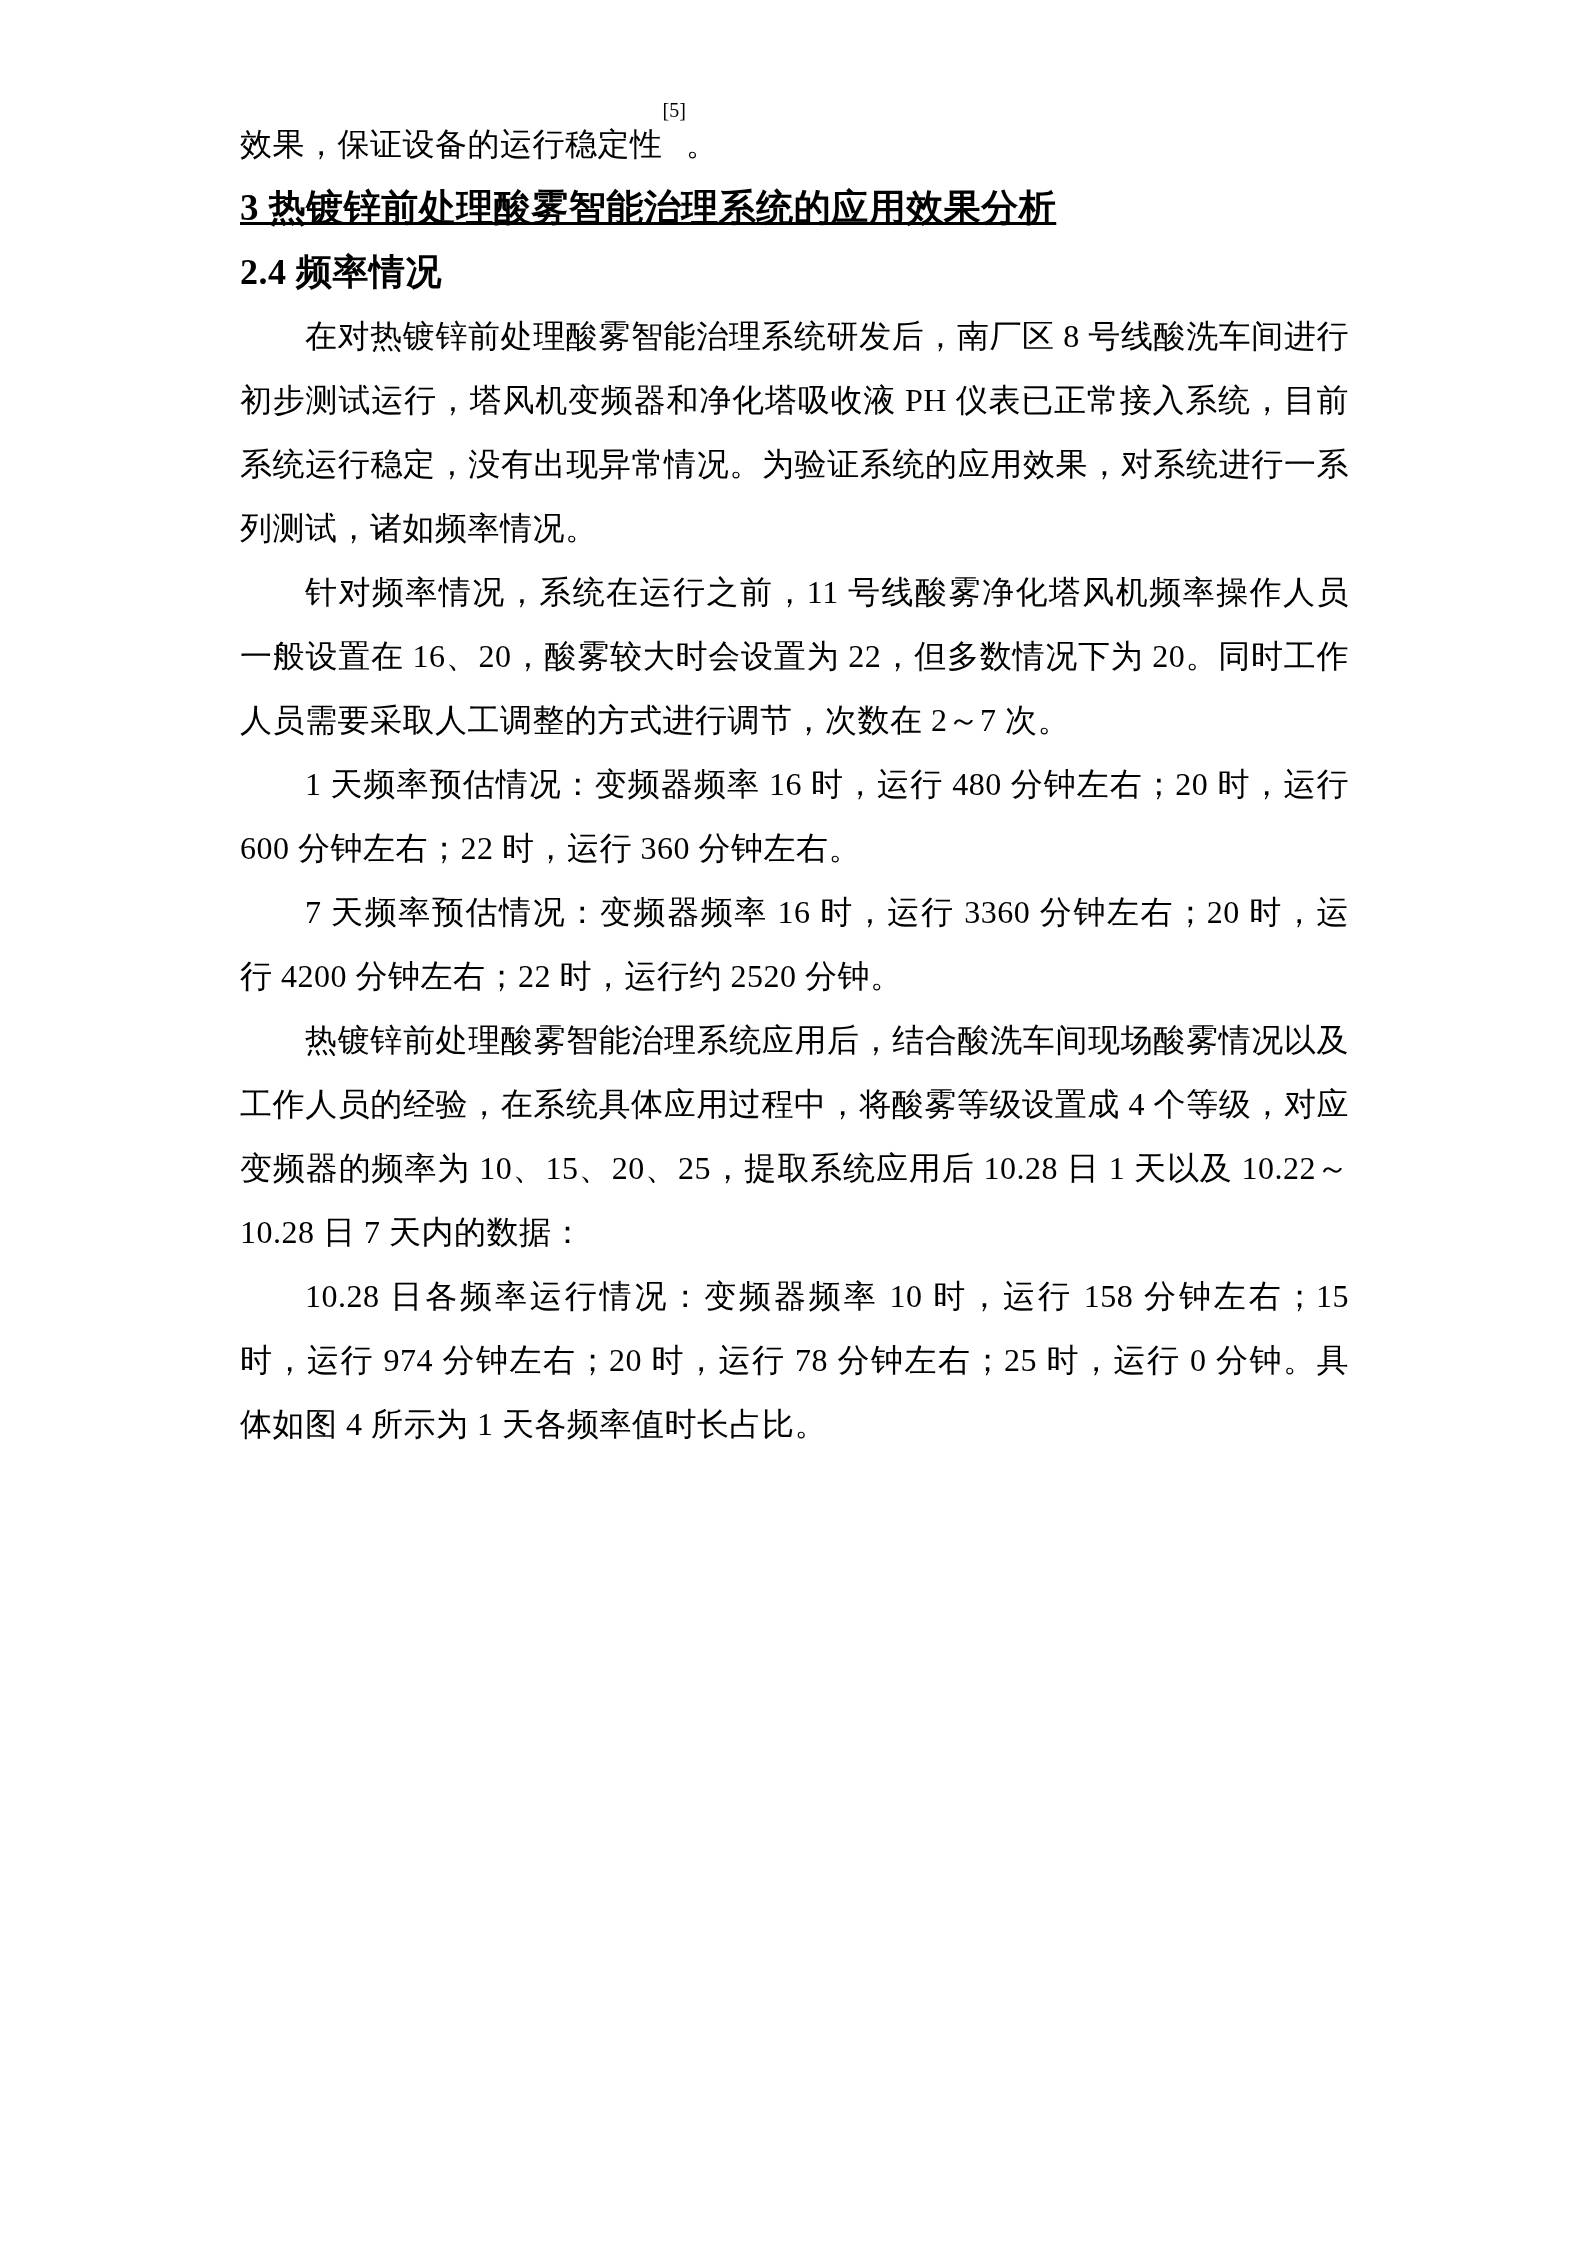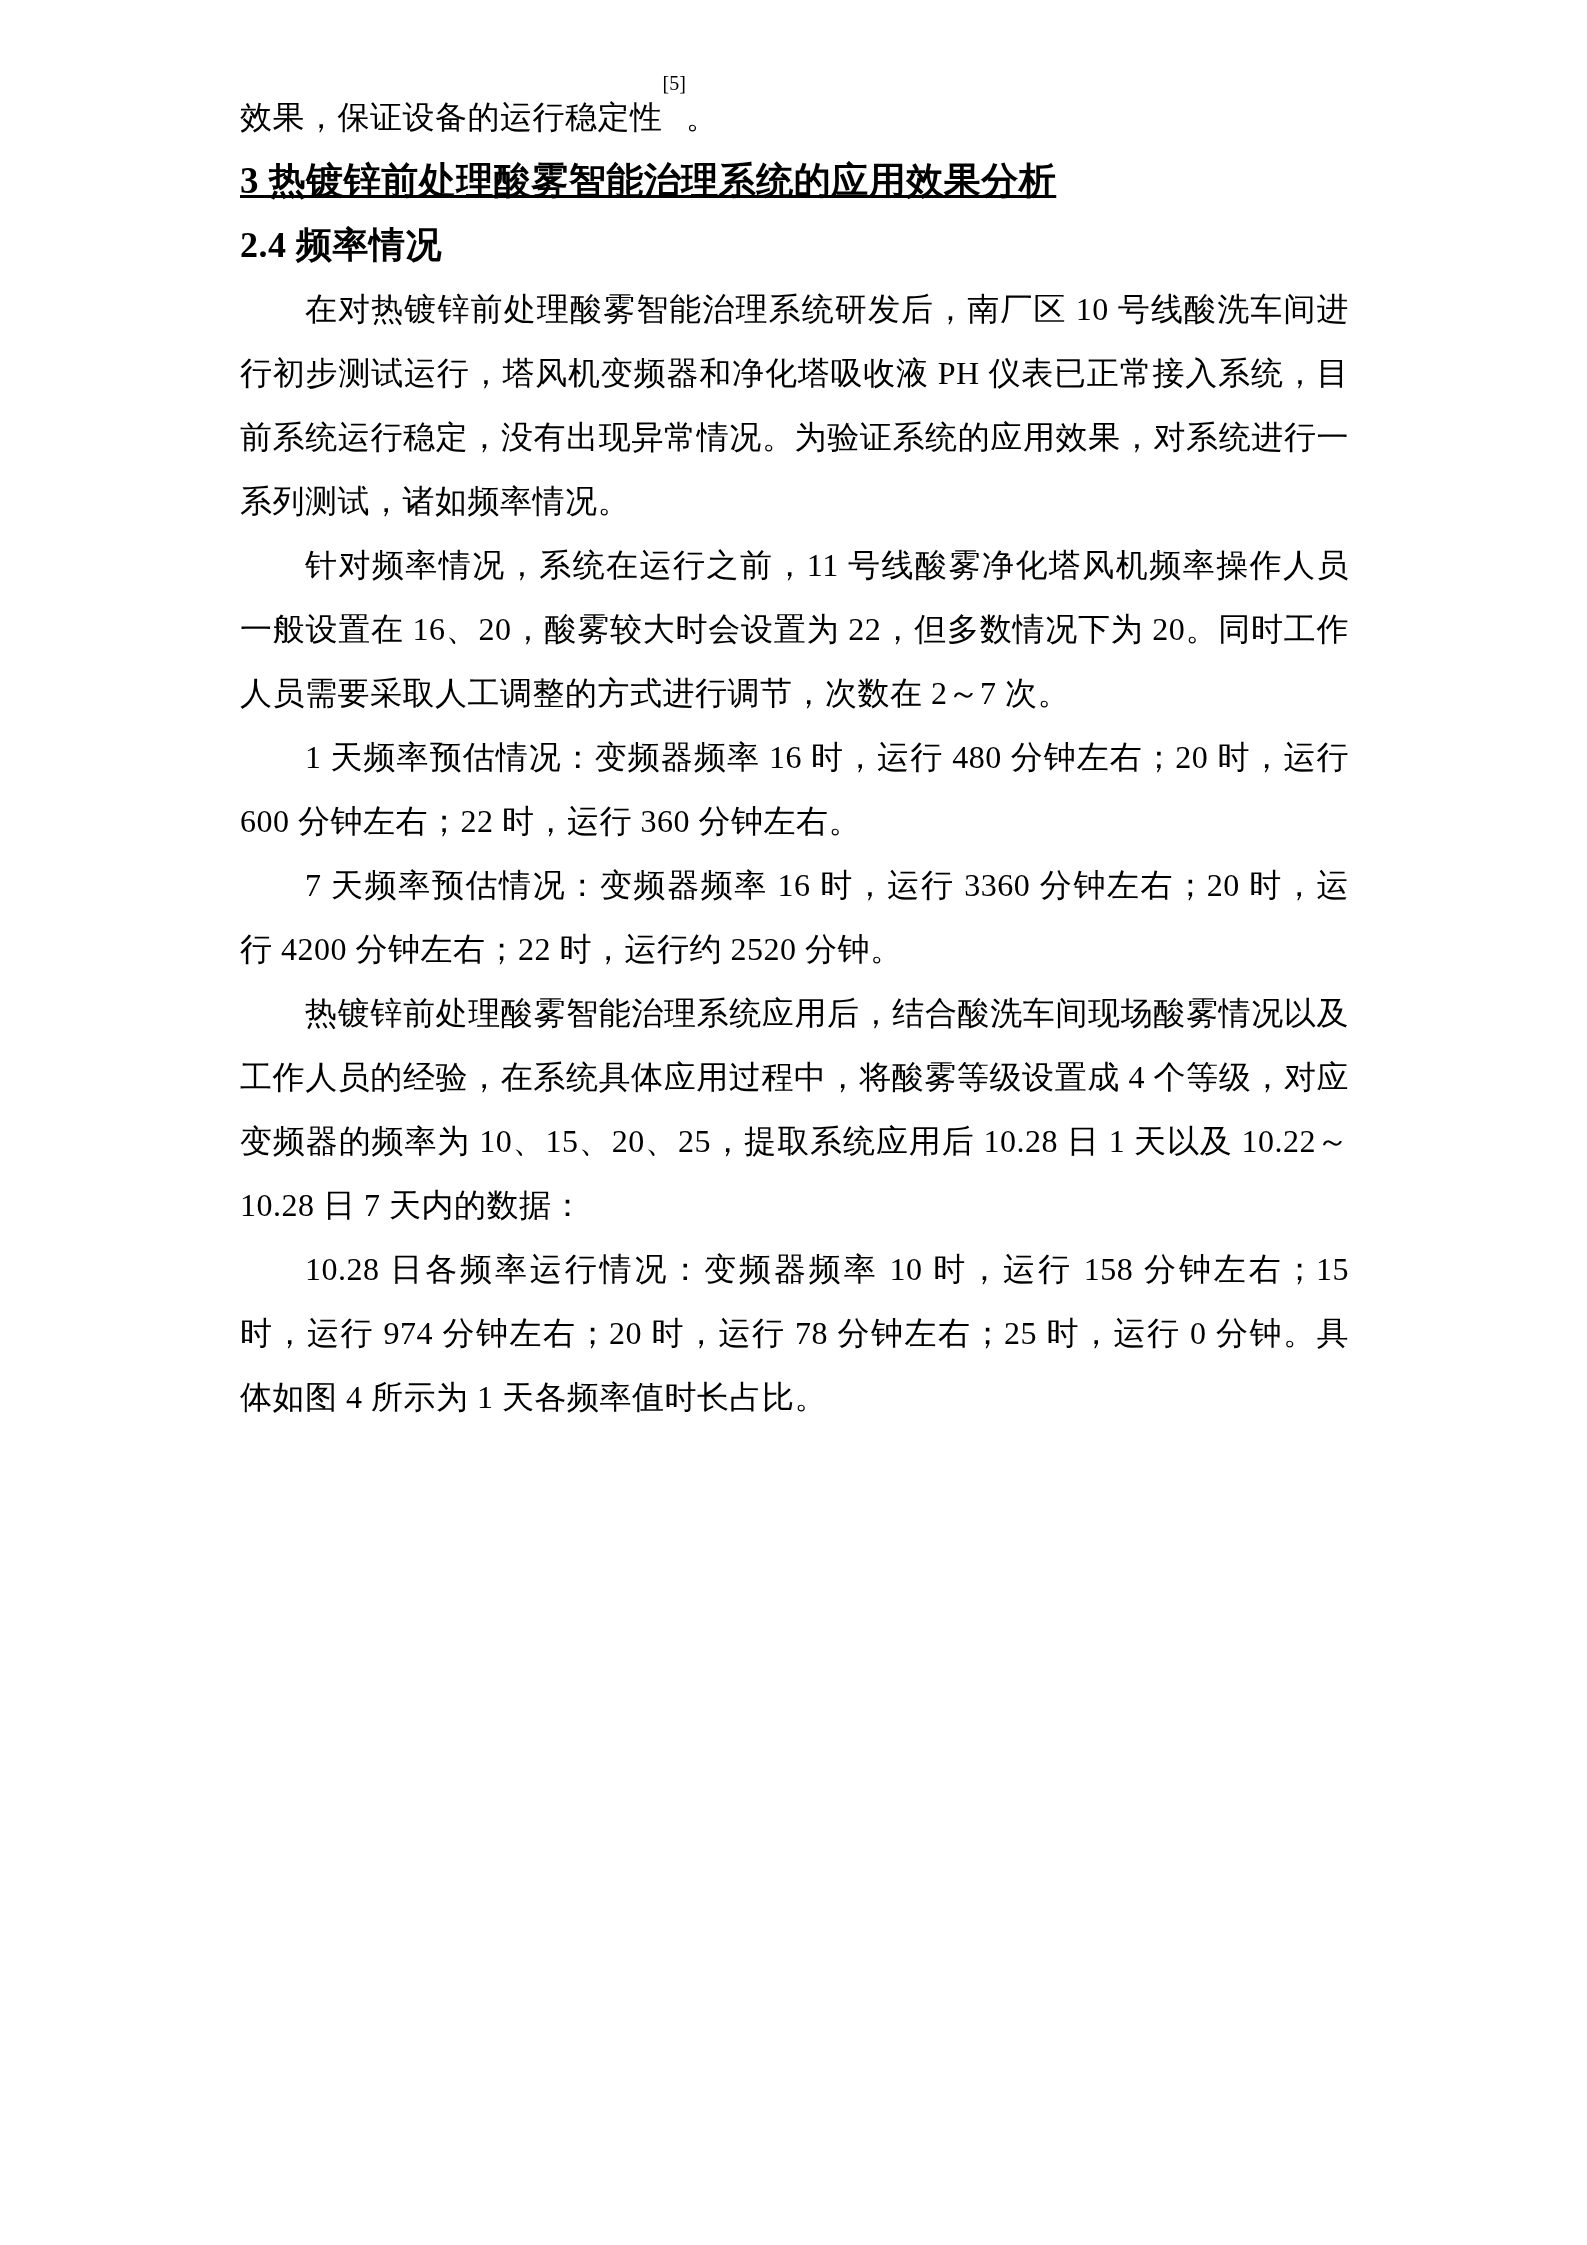--- a/index.html
+++ b/index.html
@@ -6,21 +6,21 @@
     margin: 0;
     padding: 0;
     background: #ffffff;
   }
   .page {
     position: relative;
     width: 1587px;
     height: 2245px;
     box-sizing: border-box;
     margin: 0 auto;
-    padding: 85px 238px 0 240px;
+    padding: 112px 238px 0 240px;
     background: #ffffff;
     color: #000000;
     font-family: "Liberation Serif", "DejaVu Serif", serif;
     overflow: hidden;
   }
   .body-text {
     margin: 0;
     font-size: 32px;
     line-height: 64px;
     text-align: justify;
@@ -57,21 +57,21 @@
 <body>
 
 <div class="page">
 
   <p class="body-text"><span>效果，保证设备的运行稳定性</span><sup class="footnote-ref">[5]</sup><span>。</span></p>
 
   <h2 class="section-heading">3 热镀锌前处理酸雾智能治理系统的应用效果分析</h2>
 
   <h3 class="subsection-heading">2.4 频率情况</h3>
 
-  <p class="body-text indent">在对热镀锌前处理酸雾智能治理系统研发后，南厂区 10 号线酸洗车间进行初步测试运行，塔风机变频器和净化塔吸收液 PH 仪表已正常接入系统，目前系统运行稳定，没有出现异常情况。为验证系统的应用效果，对系统进行一系列测试，诸如频率情况。</p>
+  <p class="body-text indent">在对热镀锌前处理酸雾智能治理系统研发后，南厂区 8 号线酸洗车间进行初步测试运行，塔风机变频器和净化塔吸收液 PH 仪表已正常接入系统，目前系统运行稳定，没有出现异常情况。为验证系统的应用效果，对系统进行一系列测试，诸如频率情况。</p>
 
   <p class="body-text indent">针对频率情况，系统在运行之前，11 号线酸雾净化塔风机频率操作人员一般设置在 16、20，酸雾较大时会设置为 22，但多数情况下为 20。同时工作人员需要采取人工调整的方式进行调节，次数在 2～7 次。</p>
 
   <p class="body-text indent">1 天频率预估情况：变频器频率 16 时，运行 480 分钟左右；20 时，运行 600 分钟左右；22 时，运行 360 分钟左右。</p>
 
   <p class="body-text indent">7 天频率预估情况：变频器频率 16 时，运行 3360 分钟左右；20 时，运行 4200 分钟左右；22 时，运行约 2520 分钟。</p>
 
   <p class="body-text indent">热镀锌前处理酸雾智能治理系统应用后，结合酸洗车间现场酸雾情况以及工作人员的经验，在系统具体应用过程中，将酸雾等级设置成 4 个等级，对应变频器的频率为 10、15、20、25，提取系统应用后 10.28 日 1 天以及 10.22～10.28 日 7 天内的数据：</p>
 
   <p class="body-text indent">10.28 日各频率运行情况：变频器频率 10 时，运行 158 分钟左右；15 时，运行 974 分钟左右；20 时，运行 78 分钟左右；25 时，运行 0 分钟。具体如图 4 所示为 1 天各频率值时长占比。</p>

